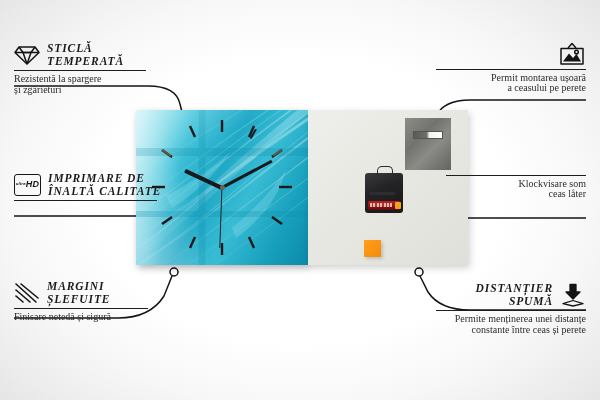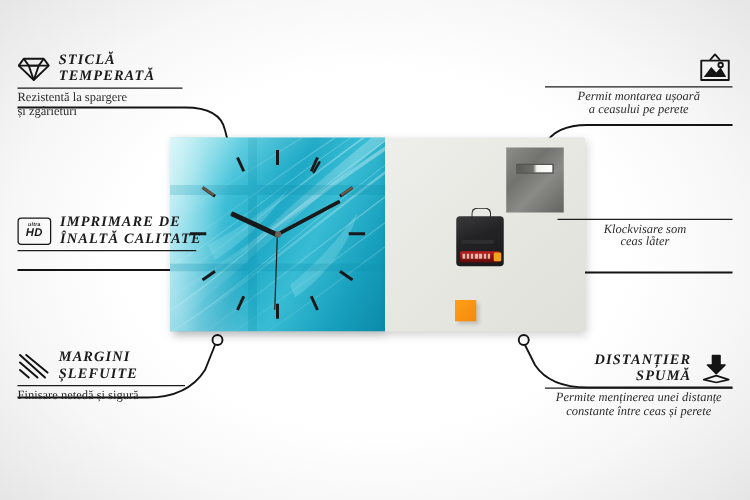--- a/index.html
+++ b/index.html
@@ -26,27 +26,27 @@
     color:#1b1b1b;line-height:12.6px;text-transform:uppercase;
     white-space:pre-line;
   }
   .feat.right .title{text-align:right;}
   .feat .rule{height:1px;background:#1d1d1d;margin-top:3px;}
   .feat .sub{
     font-family:"Liberation Serif", serif;
     font-size:10px;line-height:10.4px;color:#2b2b2b;
     margin-top:3px;white-space:pre-line;
   }
-  .feat.right .sub{text-align:center;font-style:italic;}
+  .feat.right .sub{text-align:right;}
   .ico{flex:0 0 auto;display:block;}
 
   
   .hdbadge{
     width:25px;height:20px;border:1.4px solid #161616;border-radius:3px;
-    display:flex;flex-direction:column;align-items:center;justify-content:center;
+    display:flex;align-items:center;justify-content:center;
     line-height:1;
   }
   .hdbadge .u{font-family:"Liberation Sans",sans-serif;font-size:4.2px;font-weight:bold;letter-spacing:.2px;color:#161616;}
   .hdbadge .h{font-family:"Liberation Sans",sans-serif;font-size:9px;font-weight:bold;letter-spacing:.3px;color:#161616;margin-top:.5px;}
 
   
   #clock{
     position:absolute;left:136px;top:110px;width:172px;height:155px;
     overflow:hidden;
     background:

